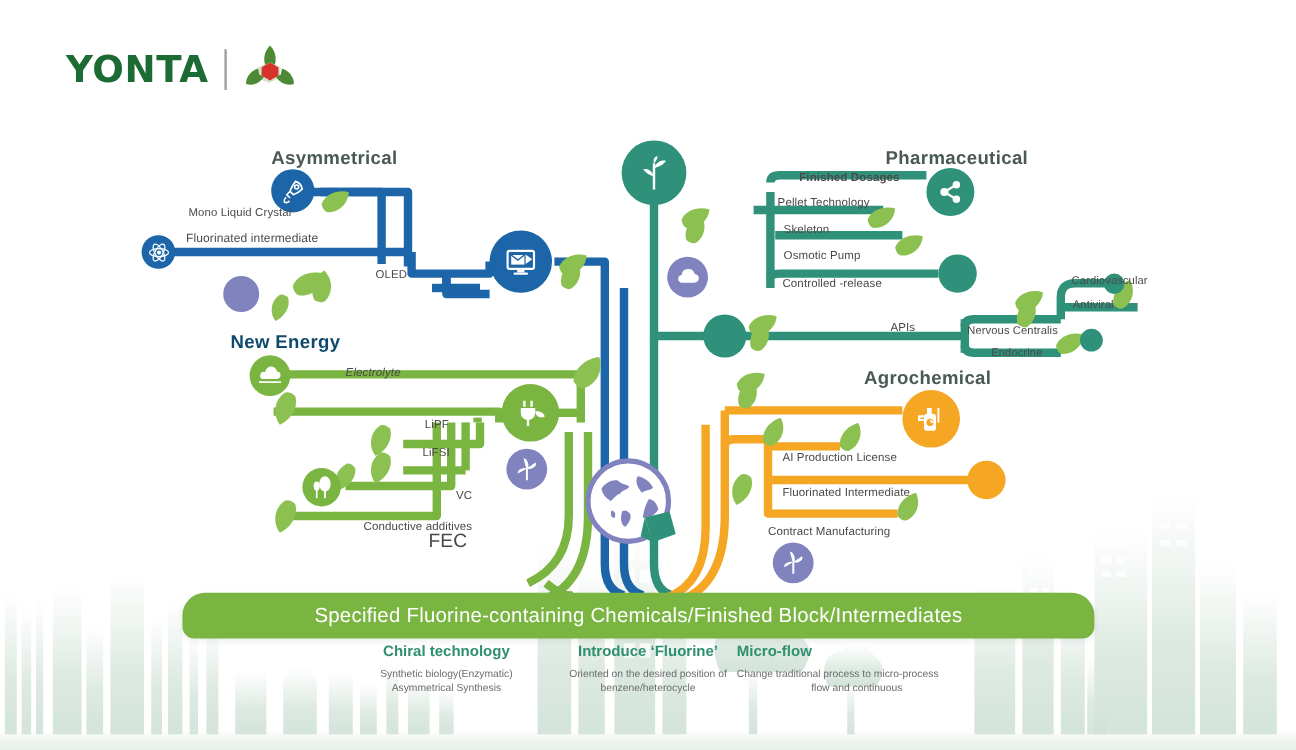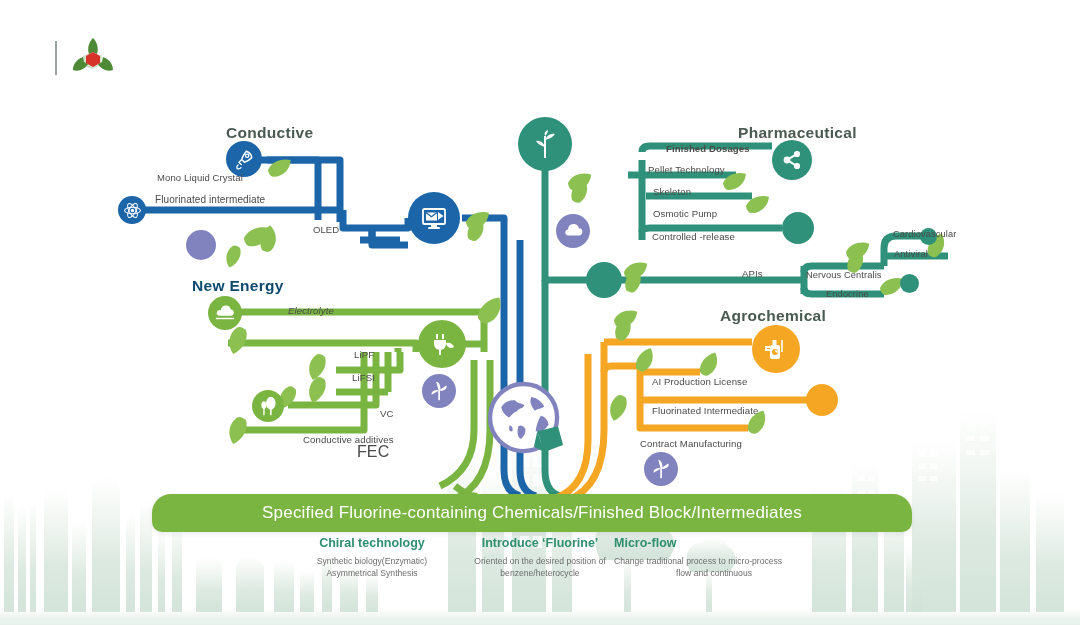--- a/index.html
+++ b/index.html
@@ -247,33 +247,34 @@
       <use href="#leafshape" transform="translate(614,320) rotate(12)"></use>
       <use href="#leafshape" transform="translate(616,338) rotate(-32)"></use>
       <use href="#leafshape" transform="translate(636,368) rotate(-22)"></use>
       <use href="#leafshape" transform="translate(700,372) rotate(-20)"></use>
       <use href="#leafshape" transform="translate(748,430) rotate(-20)"></use>
       <use href="#leafshape" transform="translate(626,398) rotate(150) scale(1.05)"></use>
     </g>
   </svg>
 
   <div id="logo">
+    <span id="logo-word">YONTA</span>
     <span id="logo-div"></span>
     <svg width="46" height="44" viewBox="0 0 46 44">
       <g fill="#4e8a35">
         <path d="M23,2 C27,6 29,12 27,18 L23,16 L19,18 C17,12 19,6 23,2 Z"></path>
         <path d="M3,34 C3,28 7,23 13,21 L14,26 L18,28 C15,33 9,36 3,34 Z"></path>
         <path d="M43,34 C37,36 31,33 28,28 L32,26 L33,21 C39,23 43,28 43,34 Z"></path>
         <path d="M22,16 L13,20 L12,29 L22,33 L31,29 L32,20 Z" opacity=".25"></path>
       </g>
       <path d="M23,16 L30,20 L30,27 L23,31 L16,27 L16,20 Z" fill="#d8332a"></path>
     </svg>
   </div>
 
-  <div class="sect-title" style="left:226px; top:124px; color:#4a5a52;">Conductive</div>
+  <div class="sect-title" style="left:226px; top:124px; color:#4a5a52;">Asymmetrical</div>
   <div class="sect-title" style="left:738px; top:124px; color:#4a5a52;">Pharmaceutical</div>
   <div class="sect-title" style="left:192px; top:277px; color:#0c4a6e;">New Energy</div>
   <div class="sect-title" style="left:720px; top:307px; color:#4a5a52;">Agrochemical</div>
 
   <div class="node" style="left:226px; top:141px; width:36px; height:36px; background:#1b65a8;">
     <svg width="22" height="22" viewBox="0 0 24 24">
       <path d="M14.5 3.5c3 1 5.5 4 6 7-3 3-6 4.5-8 5l-3-3c.5-2 2-5 5-9z" fill="none" stroke="#fff" stroke-width="1.6"></path>
       <circle cx="15.5" cy="8.5" r="1.8" fill="none" stroke="#fff" stroke-width="1.4"></circle>
       <path d="M9.5 12.5l-3 3 3 3" fill="none" stroke="#fff" stroke-width="1.4"></path>
       <path d="M6 18c-1.5 1-2 3-1.5 4.5C6 23 8 22.5 9 21" fill="none" stroke="#fff" stroke-width="1.4"></path>

